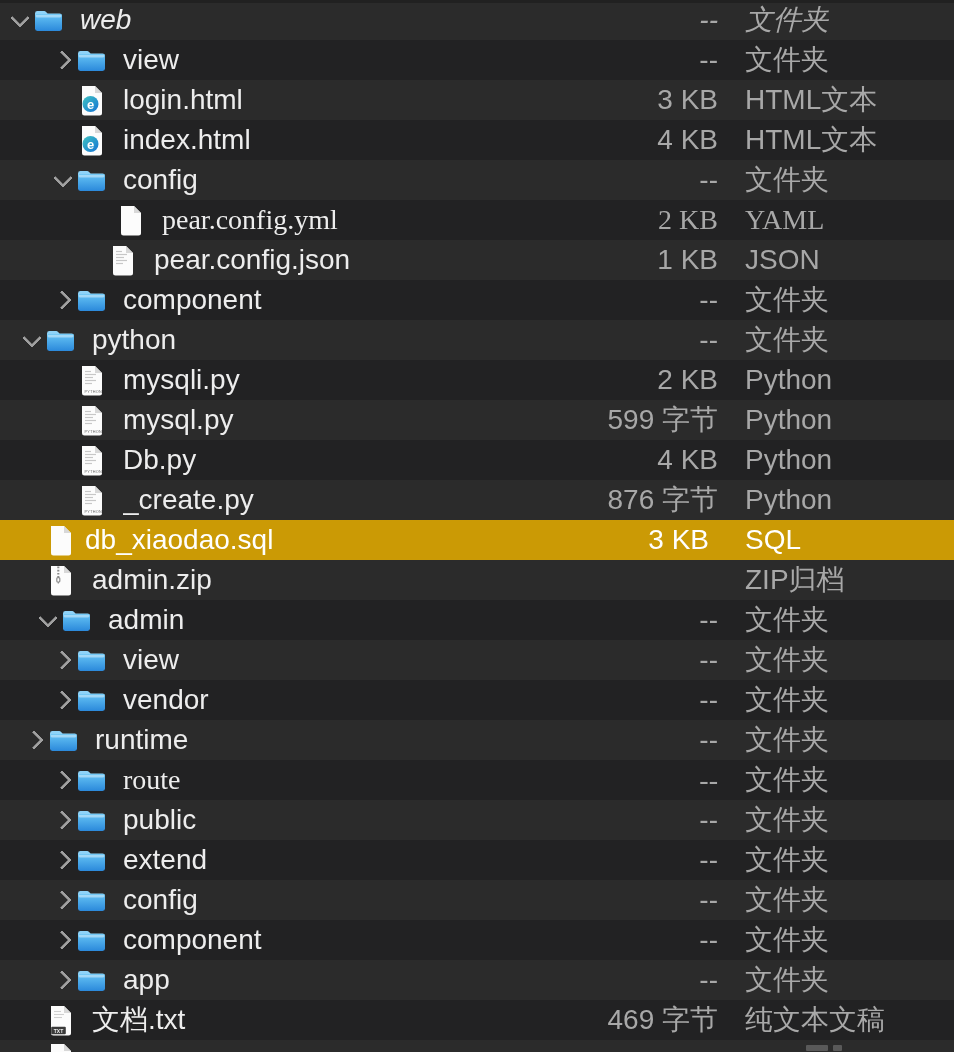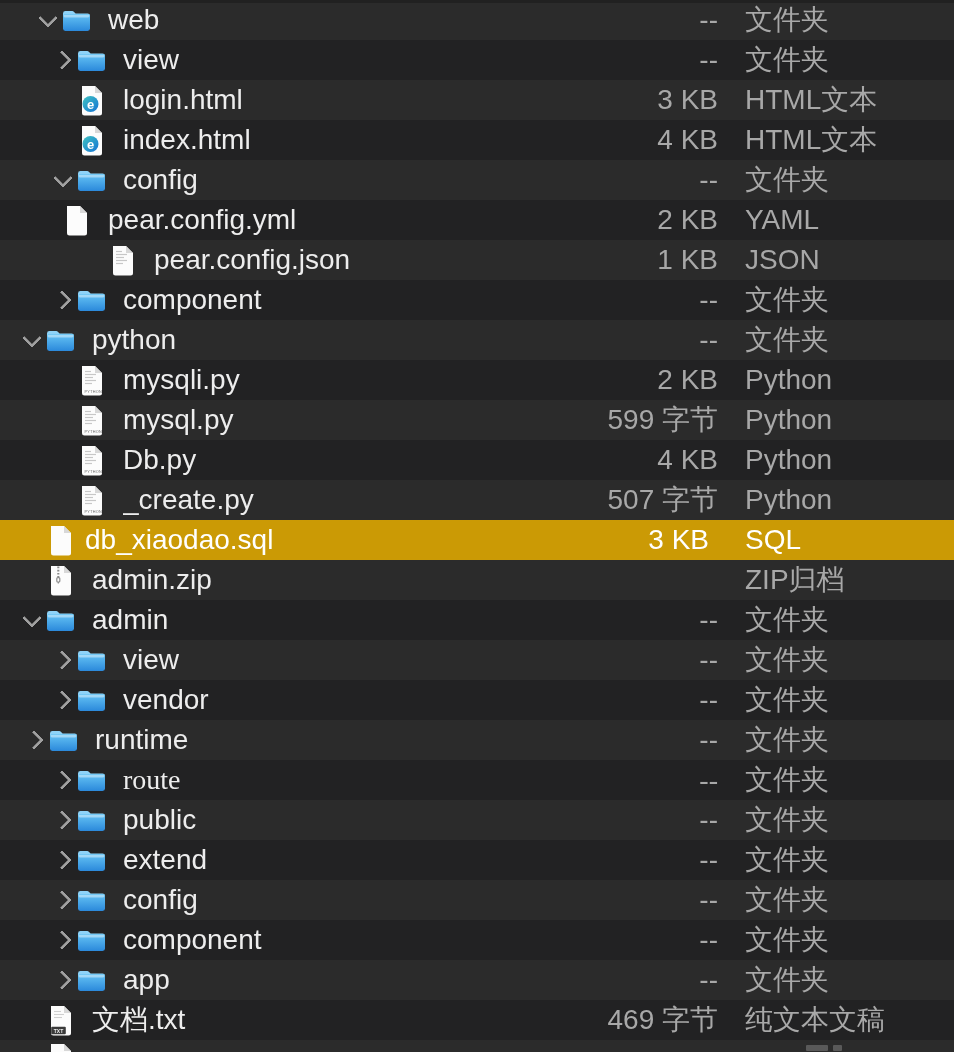--- a/index.html
+++ b/index.html
@@ -48,21 +48,21 @@
     <linearGradient id="gEdge" x1="0" y1="0" x2="1" y2="1">
       <stop id="egTop" offset="0" stop-color="#41C4C0"></stop>
       <stop id="egBot" offset="1" stop-color="#1273D6"></stop>
     </linearGradient>
   </defs>
 </svg>
 
 <div class="window">
   <div class="top-shade"></div>
   <div id="file-list">
-      <div class="row light" style="padding-left: 36px;">
+      <div class="row light" style="padding-left: 8px; font-style: italic;">
         <span class="chev-box">
           <span class="chev expanded"></span>
         </span>
         <span class="icon-box">
           <svg width="29" height="23" viewBox="0 0 29 23">
             <path d="M1 8 V4.4 A2.4 2.4 0 0 1 3.4 2 h6.9 a2 2 0 0 1 1.5 .7 L13.6 4.6 h12 A2.4 2.4 0 0 1 28 7 v2 z" fill="#8ED3F8"></path>
             <rect x="1" y="5" width="27" height="17" rx="2.4" fill="url(#gFolder)"></rect>
             <rect x="1.6" y="5.8" width="25.8" height="2.6" rx="1.3" fill="rgba(255,255,255,0.42)"></rect>
           </svg>
         </span>
@@ -121,21 +121,21 @@
           <svg width="29" height="23" viewBox="0 0 29 23">
             <path d="M1 8 V4.4 A2.4 2.4 0 0 1 3.4 2 h6.9 a2 2 0 0 1 1.5 .7 L13.6 4.6 h12 A2.4 2.4 0 0 1 28 7 v2 z" fill="#8ED3F8"></path>
             <rect x="1" y="5" width="27" height="17" rx="2.4" fill="url(#gFolder)"></rect>
             <rect x="1.6" y="5.8" width="25.8" height="2.6" rx="1.3" fill="rgba(255,255,255,0.42)"></rect>
           </svg>
         </span>
         <span class="name">config</span>
         <span class="size">--</span>
         <span class="kind">文件夹</span>
       </div>
-      <div class="row dark" style="padding-left: 36px;">
+      <div class="row dark" style="padding-left: 90px; font-family: Liberation Serif, serif;">
         <span class="chev-box"></span>
         <span class="icon-box">
           <svg width="25" height="31" viewBox="0 0 25 31">
             <path d="M3 1 H16 L23 8 V28 a2.5 2.5 0 0 1 -2.5 2.5 H5.5 A2.5 2.5 0 0 1 3 28 Z" fill="#FCFCFC"></path>
             <path d="M16 1 L23 8 H16 Z" fill="#D8D8D8"></path>
           </svg>
         </span>
         <span class="name">pear.config.yml</span>
         <span class="size">2 KB</span>
         <span class="kind">YAML</span>
@@ -259,21 +259,21 @@
               <path d="M6 6.5 h6"></path>
               <path d="M6 9.5 h11"></path>
               <path d="M6 12.5 h8"></path>
               <path d="M6 15.5 h11"></path>
               <path d="M6 18.5 h7"></path>
             </g>
             <text x="5.5" y="28.3" font-size="3.8" letter-spacing="0.3" fill="#6A6A6A" font-family="Liberation Sans, sans-serif">PYTHON</text>
           </svg>
         </span>
         <span class="name">_create.py</span>
-        <span class="size">507 字节</span>
+        <span class="size">876 字节</span>
         <span class="kind">Python</span>
       </div>
       <div class="row selected" style="padding-left: 20px;">
         <span class="chev-box"></span>
         <span class="icon-box">
           <svg width="25" height="31" viewBox="0 0 25 31">
             <path d="M3 1 H16 L23 8 V28 a2.5 2.5 0 0 1 -2.5 2.5 H5.5 A2.5 2.5 0 0 1 3 28 Z" fill="#FCFCFC"></path>
             <path d="M16 1 L23 8 H16 Z" fill="#D8D8D8"></path>
           </svg>
         </span>
@@ -288,21 +288,21 @@
             <path d="M3 1 H16 L23 8 V28 a2.5 2.5 0 0 1 -2.5 2.5 H5.5 A2.5 2.5 0 0 1 3 28 Z" fill="#FCFCFC"></path>
             <path d="M16 1 L23 8 H16 Z" fill="#D8D8D8"></path>
             <path d="M10.3 1.5 v10.5" stroke="#8A8A8A" stroke-width="2.1" stroke-dasharray="1.7 1.5"></path>
             <rect x="8.8" y="12.6" width="3" height="4.4" rx="0.9" fill="none" stroke="#8A8A8A" stroke-width="1.2"></rect>
             <path d="M10.3 17 v1.6" stroke="#8A8A8A" stroke-width="1.2"></path>
           </svg>
         </span>
         <span class="name">admin.zip</span>
         <span class="kind">ZIP归档</span>
       </div>
-      <div class="row dark" style="padding-left: 20px; align-items: center;">
+      <div class="row dark" style="padding-left: 36px; align-items: center;">
         <span class="chev-box">
           <span class="chev expanded"></span>
         </span>
         <span class="icon-box">
           <svg width="29" height="23" viewBox="0 0 29 23">
             <path d="M1 8 V4.4 A2.4 2.4 0 0 1 3.4 2 h6.9 a2 2 0 0 1 1.5 .7 L13.6 4.6 h12 A2.4 2.4 0 0 1 28 7 v2 z" fill="#8ED3F8"></path>
             <rect x="1" y="5" width="27" height="17" rx="2.4" fill="url(#gFolder)"></rect>
             <rect x="1.6" y="5.8" width="25.8" height="2.6" rx="1.3" fill="rgba(255,255,255,0.42)"></rect>
           </svg>
         </span>

